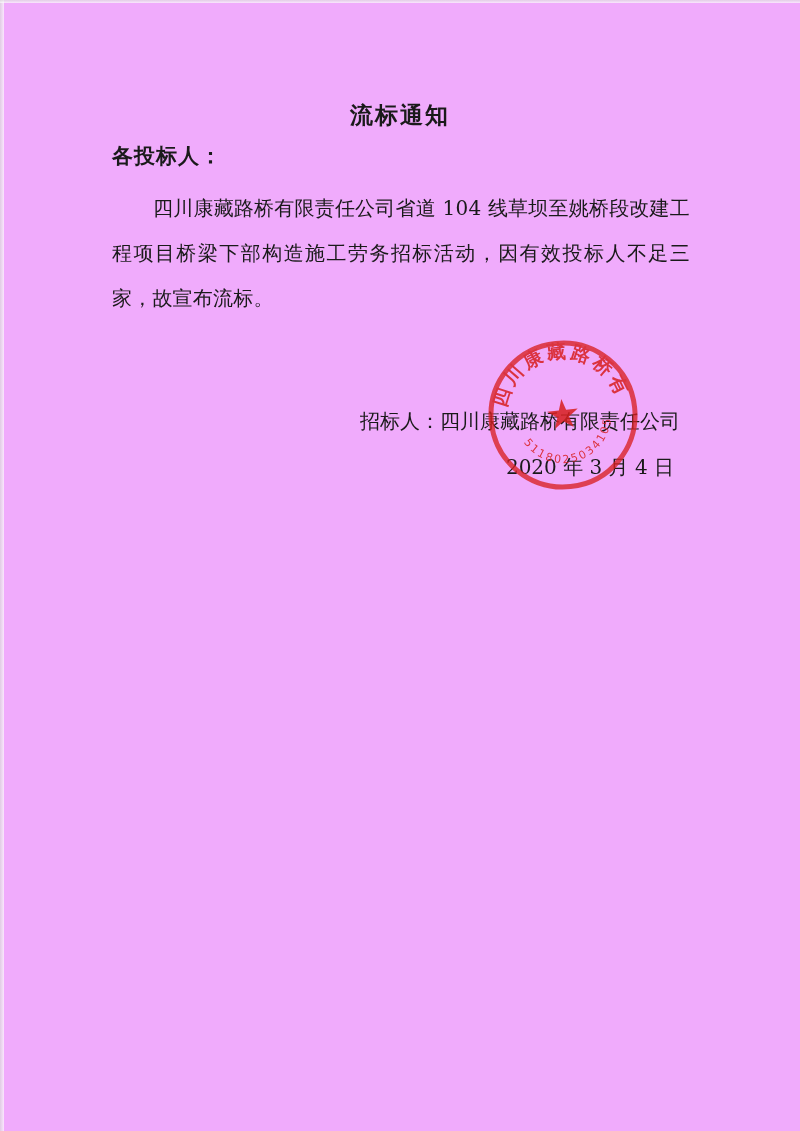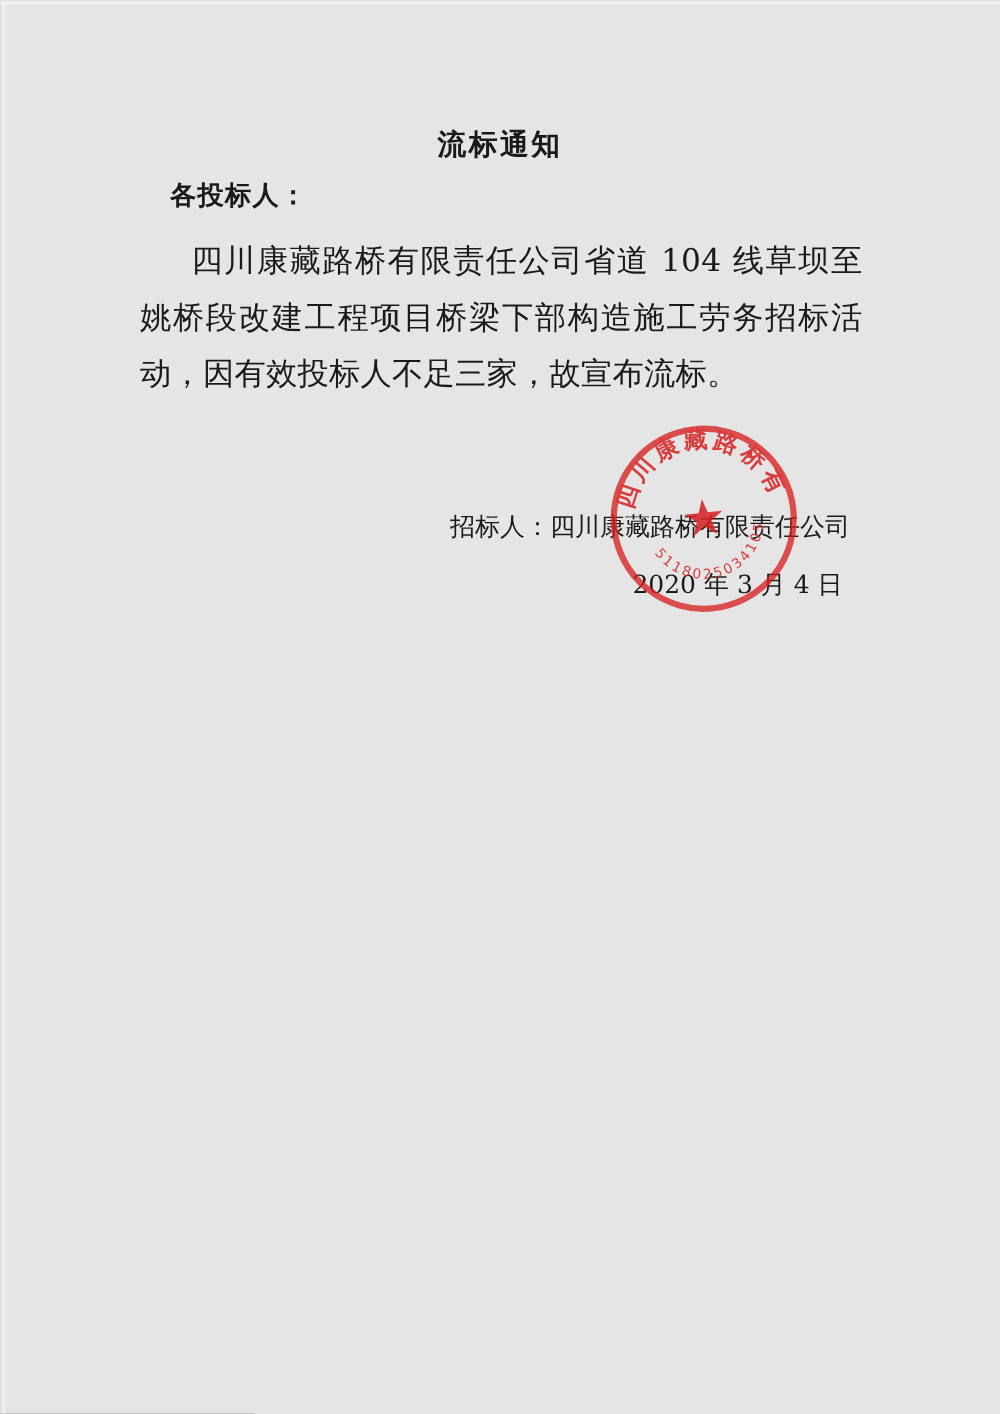--- a/index.html
+++ b/index.html
@@ -4,21 +4,21 @@
 <style>
   html, body {
     margin: 0;
     padding: 0;
     background: #8a8a8a;
   }
   .page {
     position: relative;
     width: 800px;
     height: 1131px;
-    background: #e5e5e5;
+    background: #f0abfc;
     overflow: hidden;
     font-family: "DejaVu Serif", "Liberation Serif", serif;
     color: #1a1a1a;
     box-sizing: border-box;
   }
   
   .scan-edge-left {
     position: absolute;
     left: 0; top: 0;
     width: 4px; height: 1131px;
@@ -44,28 +44,27 @@
     font-family: "DejaVu Sans", "Liberation Sans", sans-serif;
   }
   .salutation {
     position: absolute;
     top: 142px;
     left: 112px;
     font-size: 21px;
     font-weight: bold;
     letter-spacing: 1px;
     font-family: Liberation Serif, serif;
-    margin-left: 24px;
   }
   .body-text {
     position: absolute;
     top: 186px;
     left: 112px;
     width: 578px;
-    font-size: 25px;
+    font-size: 20px;
     line-height: 45px;
     text-indent: 41px;
     text-align: justify;
     text-justify: inter-ideograph;
     letter-spacing: 0.2px;
   }
   .signature-block {
     position: absolute;
     top: 398px;
     left: 360px;

